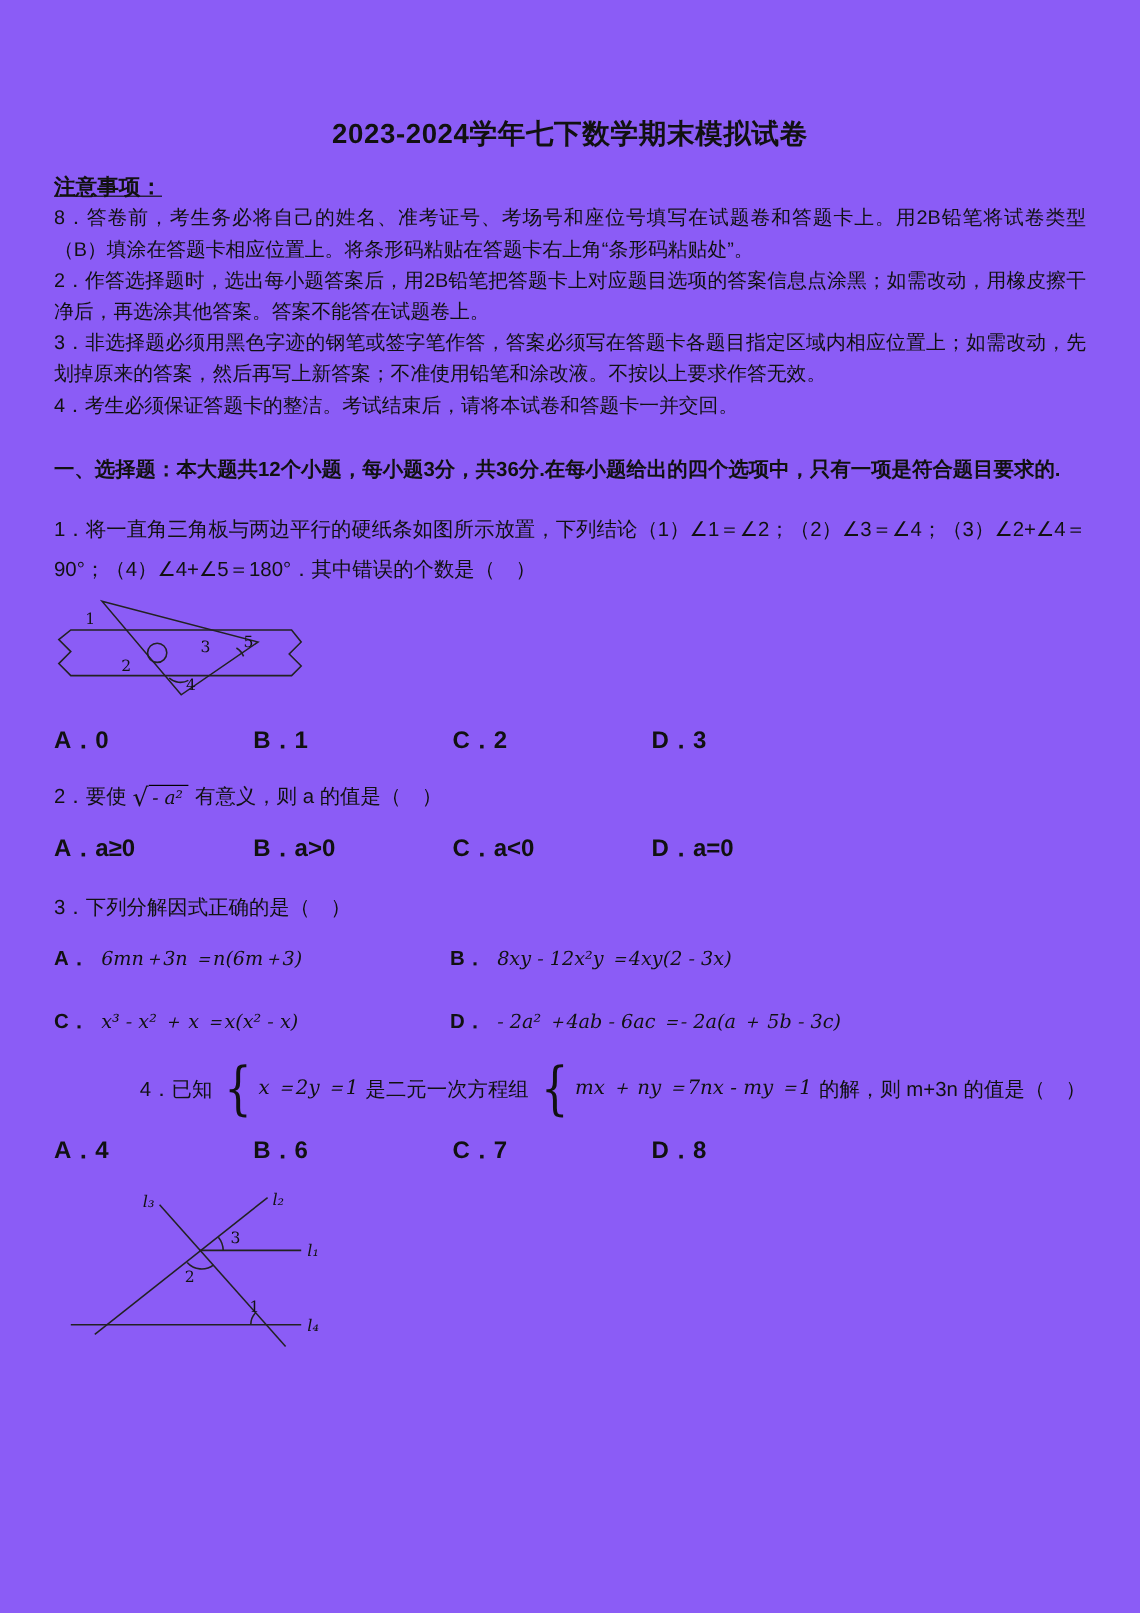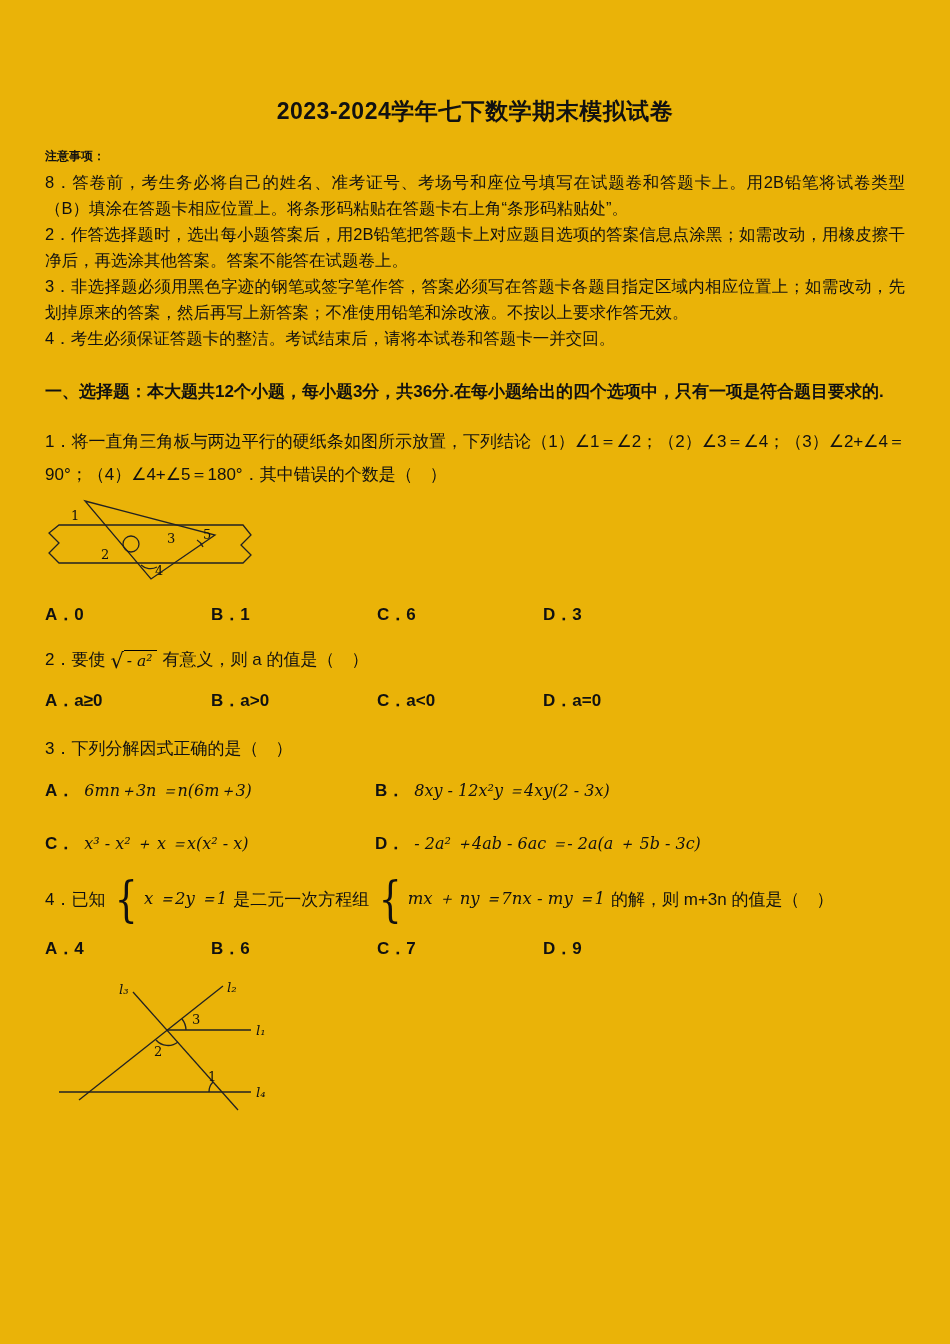--- a/index.html
+++ b/index.html
@@ -1,39 +1,40 @@
 <!DOCTYPE html>
 <html><head>
   <meta charset="utf-8">
   <style>
     * { box-sizing: border-box; }
     html, body { margin: 0; padding: 0; background: #ffffff; }
     .page {
       width: 950px;
       min-height: 1344px;
       margin: 0 auto;
-      background: #eab308;
+      background: #8b5cf6;
       color: #111111;
       font-family: "Liberation Sans", "DejaVu Sans", sans-serif;
       font-size: 17px;
       padding: 96px 45px 40px 45px;
       position: relative;
     }
     .title {
       margin: 0 0 16px 0;
       text-align: center;
       font-size: 23px;
       font-weight: 700;
       letter-spacing: 0.5px;
     }
     .notice-head {
       margin: 0;
       font-weight: 700;
-      font-size: 12px;
+      font-size: 18px;
       line-height: 26px;
+      text-decoration: underline;
     }
     .notice-item {
       margin: 0;
       font-size: 16.5px;
       line-height: 26px;
       text-align: justify;
     }
     .section-head {
       margin: 28px 0 20px 0;
       font-weight: 700;
@@ -56,21 +57,21 @@
     .fig-label-italic {
       font-family: "DejaVu Serif", "Liberation Serif", serif;
       font-style: italic;
       font-size: 13.5px;
       fill: #111;
     }
     .opts-row {
       display: flex;
       margin: 14px 0 20px 0;
       font-weight: 700;
-      font-size: 17px;
+      font-size: 20px;
     }
     .opts-row .opt { width: 166px; }
     .inline-stem {
       display: flex;
       align-items: center;
       flex-wrap: wrap;
       margin: 16px 0 6px 0;
       line-height: 1.7;
     }
     .sqrt {
@@ -101,20 +102,21 @@
       font-style: italic;
       font-size: 16px;
       white-space: nowrap;
     }
     .q4-line {
       display: flex;
       align-items: center;
       flex-wrap: wrap;
       margin: 14px 0 4px 0;
       line-height: 1.6;
+      justify-content: flex-end;
     }
     .system { display: inline-flex; align-items: center; margin: 0 6px; }
     .brace {
       font-family: "DejaVu Serif", "Liberation Serif", serif;
       font-size: 48px;
       font-weight: 400;
       line-height: 1;
       transform: scaleX(0.75);
     }
     .sys-lines {
@@ -169,21 +171,21 @@
       <text class="fig-label" x="26" y="25">1</text>
       <text class="fig-label" x="56" y="64">2</text>
       <text class="fig-label" x="122" y="48">3</text>
       <text class="fig-label" x="110" y="80">4</text>
       <text class="fig-label" x="158" y="44">5</text>
     </svg>
 
     <div class="opts-row">
       <span class="opt">A．0</span>
       <span class="opt">B．1</span>
-      <span class="opt">C．6</span>
+      <span class="opt">C．2</span>
       <span class="opt">D．3</span>
     </div>
   </div>
 
   <div class="question">
     <div class="inline-stem">
       <span>2．要使</span>
       <span class="sqrt">
         <span class="sqrt-sym">√</span>
         <span class="radicand">- a²</span>
@@ -237,21 +239,21 @@
           <span>mx ＋ ny ＝7</span>
           <span>nx - my ＝1</span>
         </span>
       </span>
       <span>的解，则 m+3n 的值是（　）</span>
     </div>
     <div class="opts-row">
       <span class="opt">A．4</span>
       <span class="opt">B．6</span>
       <span class="opt">C．7</span>
-      <span class="opt">D．9</span>
+      <span class="opt">D．8</span>
     </div>
   </div>
 
   <div class="question">
 
     <div class="fig2-wrap">
       <svg class="figure" width="220" height="138" viewBox="0 0 220 138" aria-hidden="true">
 
         <line class="fig-stroke" x1="80" y1="12" x2="185" y2="130" stroke-width="1.2"></line>
 

